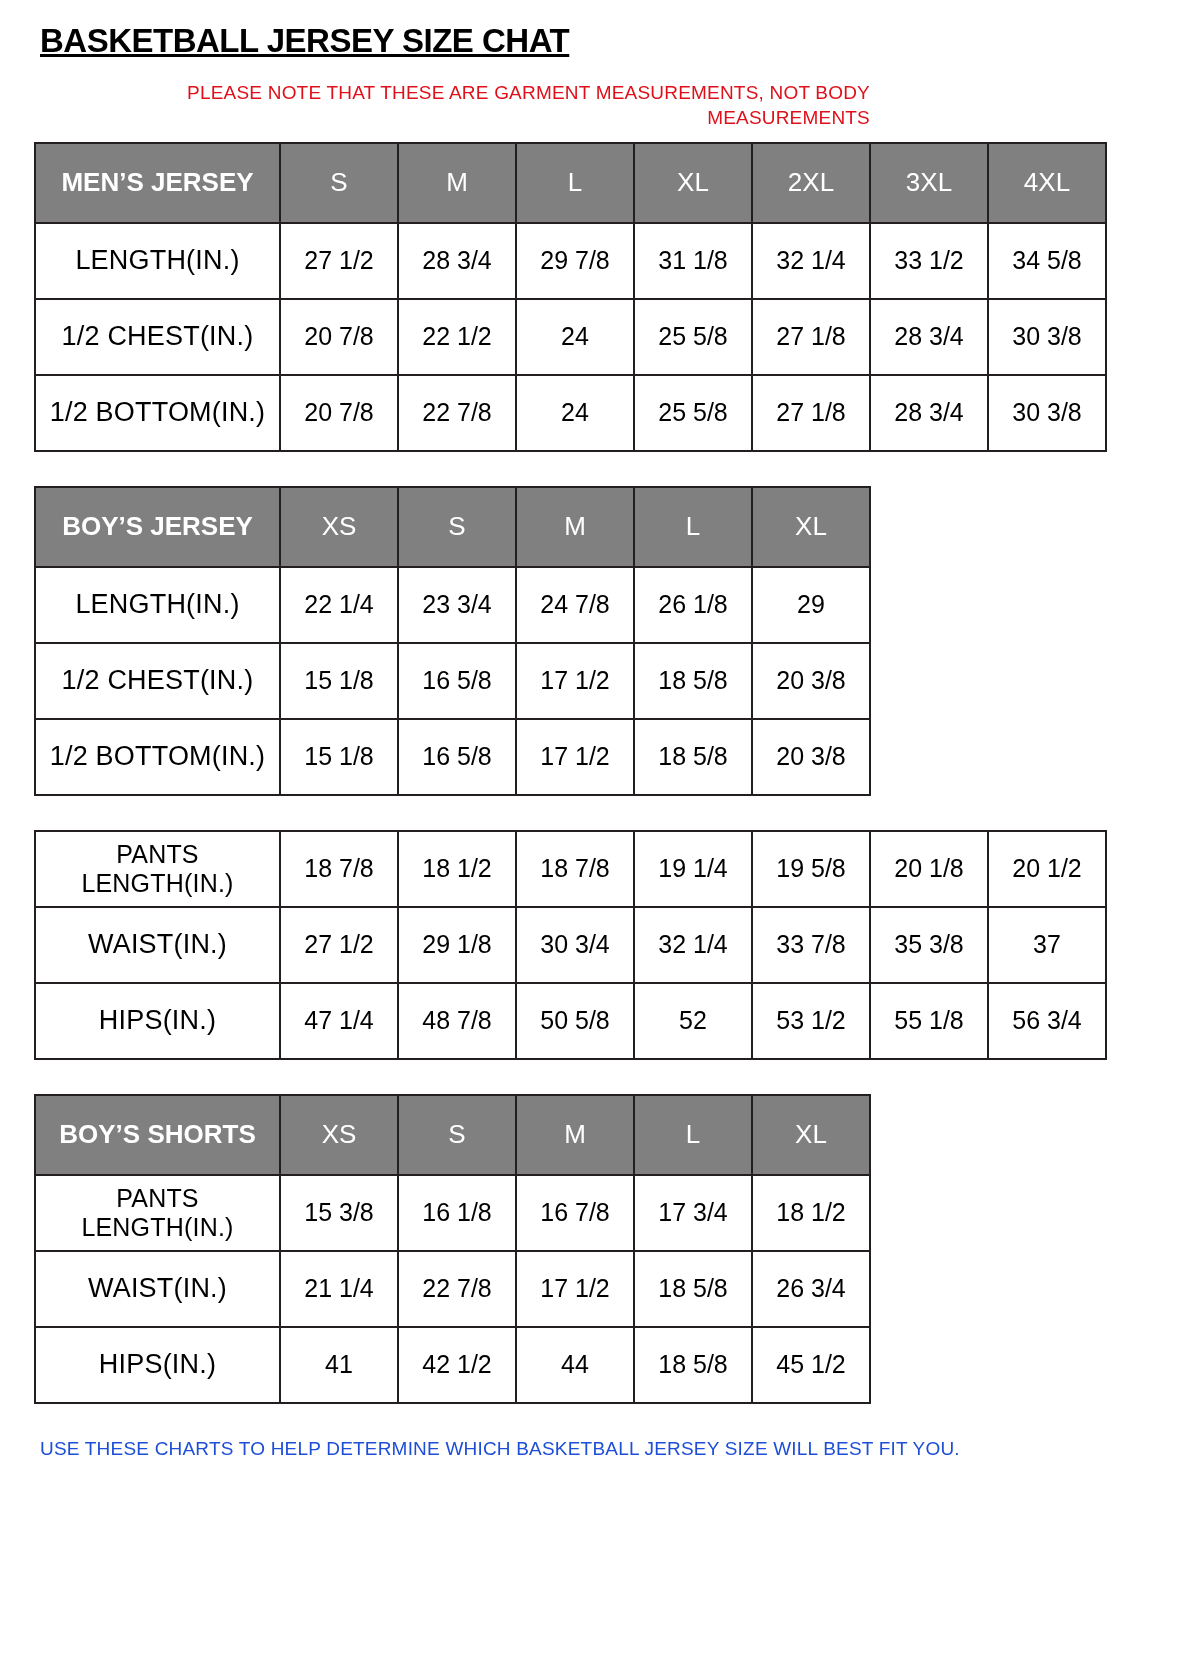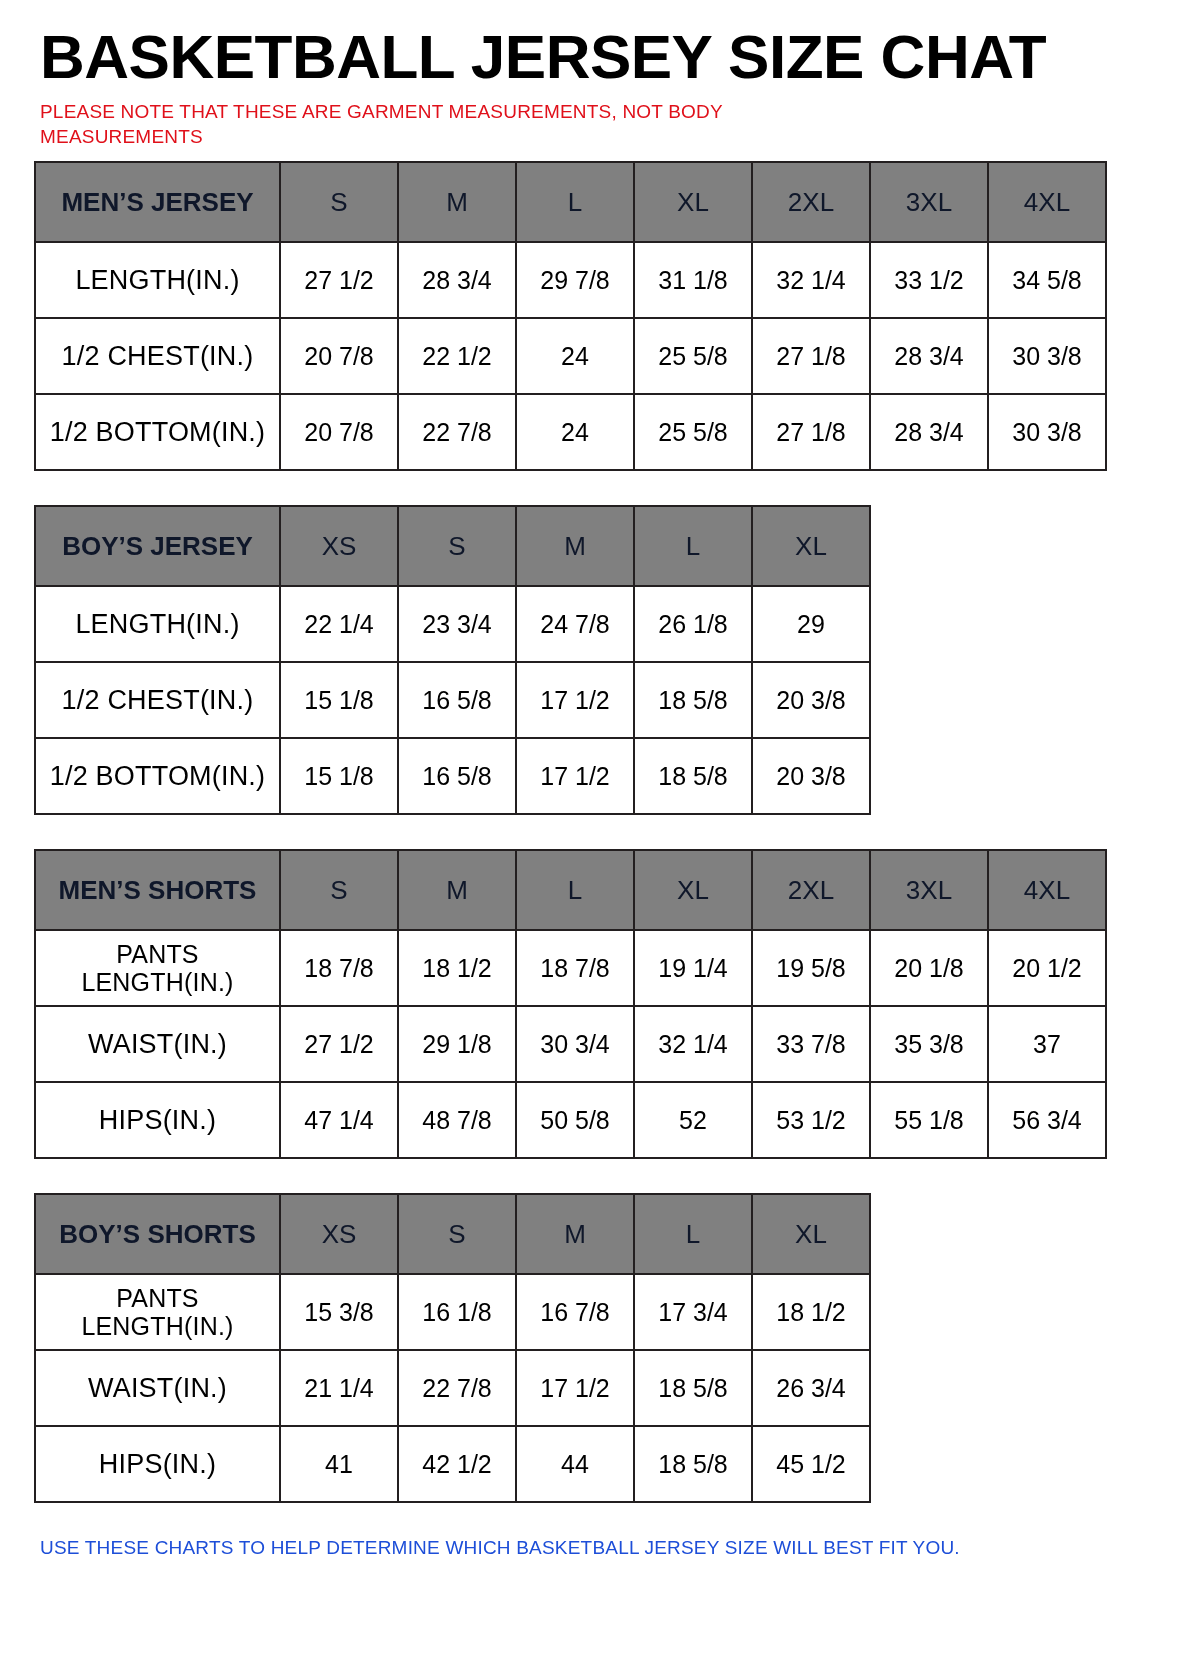--- a/index.html
+++ b/index.html
@@ -14,54 +14,56 @@
     color: #000000;
     position: relative;
     overflow: hidden;
   }
   .page {
     padding: 18px 28px 0 34px;
     box-sizing: border-box;
     width: 1200px;
   }
   .title {
-    font-size: 62px;
+    font-size: 33px;
     font-weight: bold;
     letter-spacing: -0.5px;
     line-height: 1.05;
-    margin: 6px 0 10px 6px;
+    margin: 6px 0 21px 6px;
     white-space: nowrap;
+    text-decoration: underline;
   }
   .note {
     color: #e0101a;
     font-size: 19px;
     line-height: 1.32;
     margin: 0 0 12px 6px;
     max-width: 830px;
     letter-spacing: 0.2px;
+    text-align: right;
   }
   table.size-table {
     border-collapse: collapse;
     table-layout: fixed;
     margin-bottom: 34px;
     border: 2px solid #231f20;
   }
   table.size-table td {
     border: 2px solid #231f20;
     text-align: center;
     vertical-align: middle;
     font-size: 25px;
     height: 76px;
     padding: 2px 4px;
     box-sizing: border-box;
     background: #ffffff;
   }
   table.size-table tr.head td {
     background: #808080;
-    color: #0f172a;
+    color: #ffffff;
     font-size: 26px;
     height: 80px;
   }
   table.size-table tr.head td.head-label {
     font-weight: bold;
     font-size: 26px;
   }
   table.size-table td.row-label {
     font-size: 27px;
     font-weight: normal;
@@ -192,30 +194,20 @@
           <col style="width: 245px;">
           <col style="width: 118px;">
           <col style="width: 118px;">
           <col style="width: 118px;">
           <col style="width: 118px;">
           <col style="width: 118px;">
           <col style="width: 118px;">
           <col style="width: 118px;">
         </colgroup>
         <tbody>
-          <tr class="head">
-            <td class="head-label">MEN’S SHORTS</td>
-            <td>S</td>
-            <td>M</td>
-            <td>L</td>
-            <td>XL</td>
-            <td>2XL</td>
-            <td>3XL</td>
-            <td>4XL</td>
-          </tr>
           <tr>
             <td class="row-label two-line">
               <div>PANTS</div>
               <div>LENGTH(IN.)</div>
             </td>
             <td>18  7/8</td>
             <td>18  1/2</td>
             <td>18  7/8</td>
             <td>19  1/4</td>
             <td>19  5/8</td>

